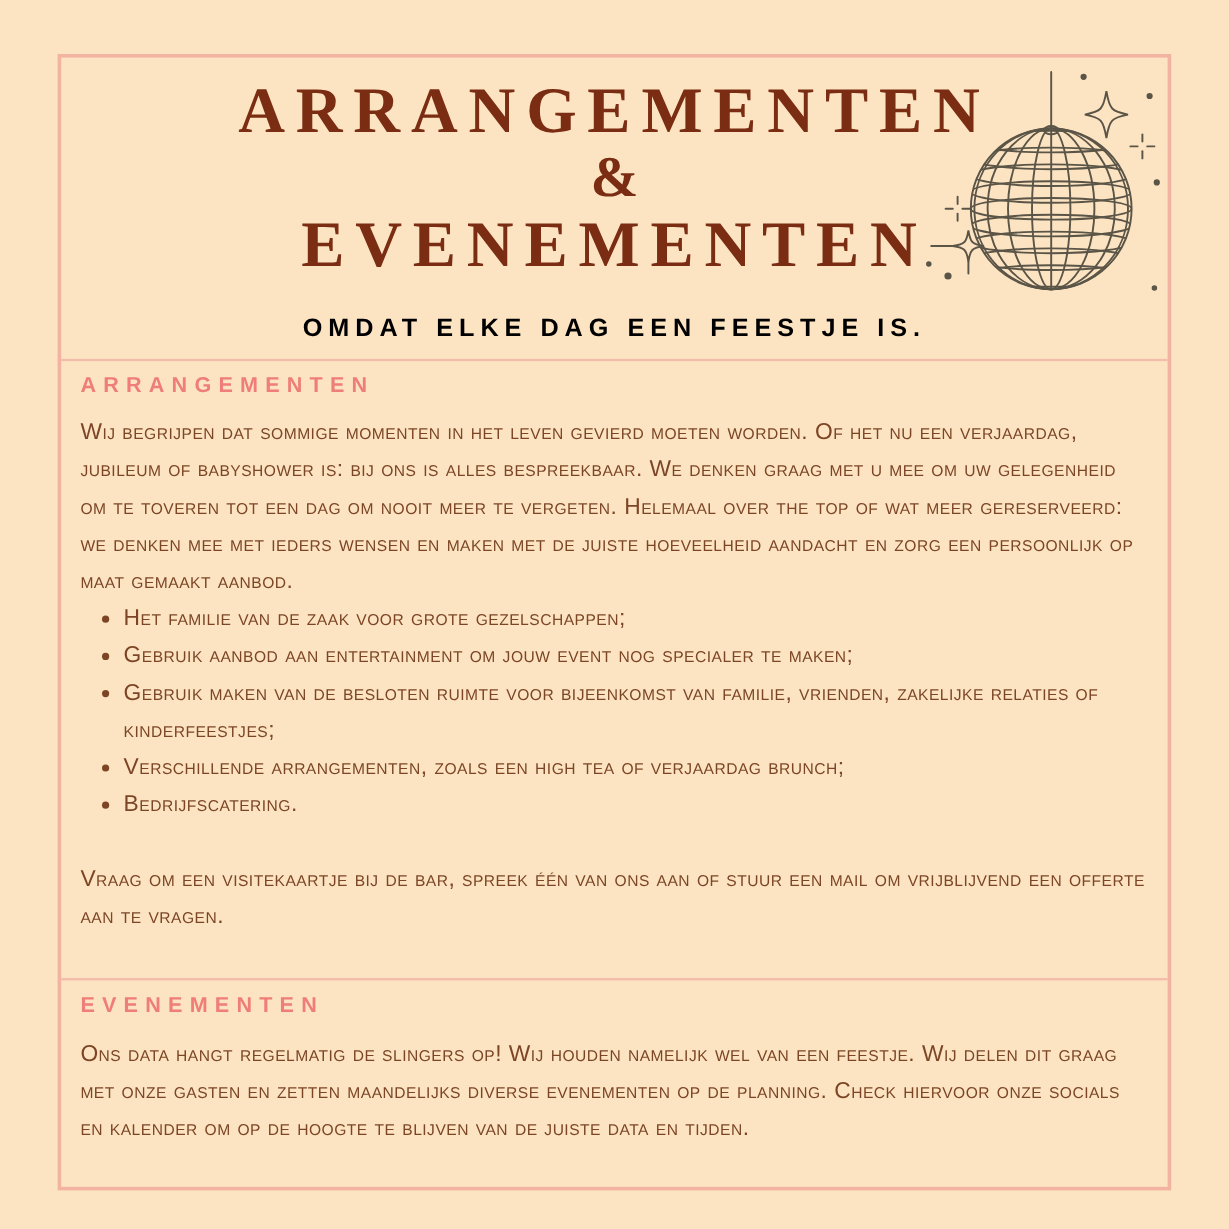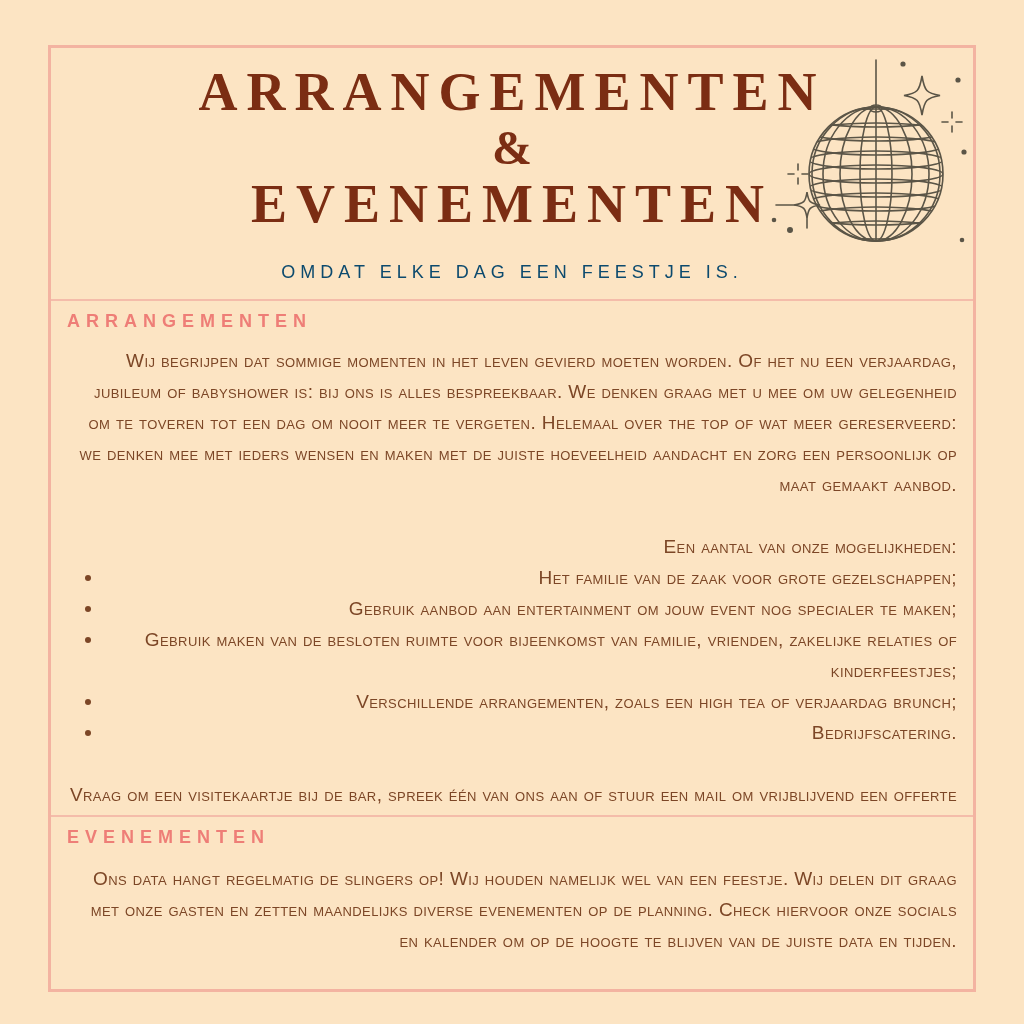--- a/index.html
+++ b/index.html
@@ -38,24 +38,24 @@
     line-height: 56px;
     letter-spacing: 9px;
   }
   .title-amp {
     font-size: 48px;
     line-height: 56px;
     letter-spacing: 0;
   }
   .subtitle {
     margin-top: 30px;
-    font-size: 18px;
-    font-weight: 400;
+    font-size: 21px;
+    font-weight: 700;
     letter-spacing: 5px;
-    color: #0c4a6e;
+    color: #000000;
   }
   .disco {
     position: absolute;
     top: 4px; right: 4px;
     width: 215px; height: 245px;
   }
   .disco svg { width: 100%; height: 100%; }
   
   .section {
     padding: 0 16px;
@@ -73,21 +73,20 @@
     font-weight: 700;
     letter-spacing: 6px;
     color: #ee7e77;
   }
   .body-text {
     font-variant: small-caps;
     font-size: 19px;
     line-height: 31px;
     color: #7c4626;
     letter-spacing: 0.4px;
-    text-align: right;
   }
   .intro      { margin-top: 13px; }
   .list-intro { margin-top: 31px; }
   .outro      { margin-top: 31px; }
   .evt-body   { margin-top: 15px; }
   ul.bullets { list-style: none; margin: 0; }
   ul.bullets li {
     position: relative;
     padding-left: 36px;
   }
@@ -171,21 +170,20 @@
           <circle cx="20" cy="168" r="1.5" fill="#5b5547"></circle>
           <circle cx="208" cy="188" r="1.5" fill="#5b5547"></circle>
         </g>
       </svg>
     </div>
   </div>
 
   <div class="section sec-arr">
     <div class="sec-heading">ARRANGEMENTEN</div>
     <p class="body-text intro">Wij begrijpen dat sommige momenten in het leven gevierd moeten worden. Of het nu een verjaardag, jubileum of babyshower is: bij ons is alles bespreekbaar. We denken graag met u mee om uw gelegenheid om te toveren tot een dag om nooit meer te vergeten. Helemaal over the top of wat meer gereserveerd: we denken mee met ieders wensen en maken met de juiste hoeveelheid aandacht en zorg een persoonlijk op maat gemaakt aanbod.</p>
-    <p class="body-text list-intro">Een aantal van onze mogelijkheden:</p>
     <ul class="bullets body-text">
       <li>Het familie van de zaak voor grote gezelschappen;</li>
       <li>Gebruik aanbod aan entertainment om jouw event nog specialer te maken;</li>
       <li>Gebruik maken van de besloten ruimte voor bijeenkomst van familie, vrienden, zakelijke relaties of kinderfeestjes;</li>
       <li>Verschillende arrangementen, zoals een high tea of verjaardag brunch;</li>
       <li>Bedrijfscatering.</li>
     </ul>
     <p class="body-text outro">Vraag om een visitekaartje bij de bar, spreek één van ons aan of stuur een mail om vrijblijvend een offerte aan te vragen.</p>
   </div>
 

